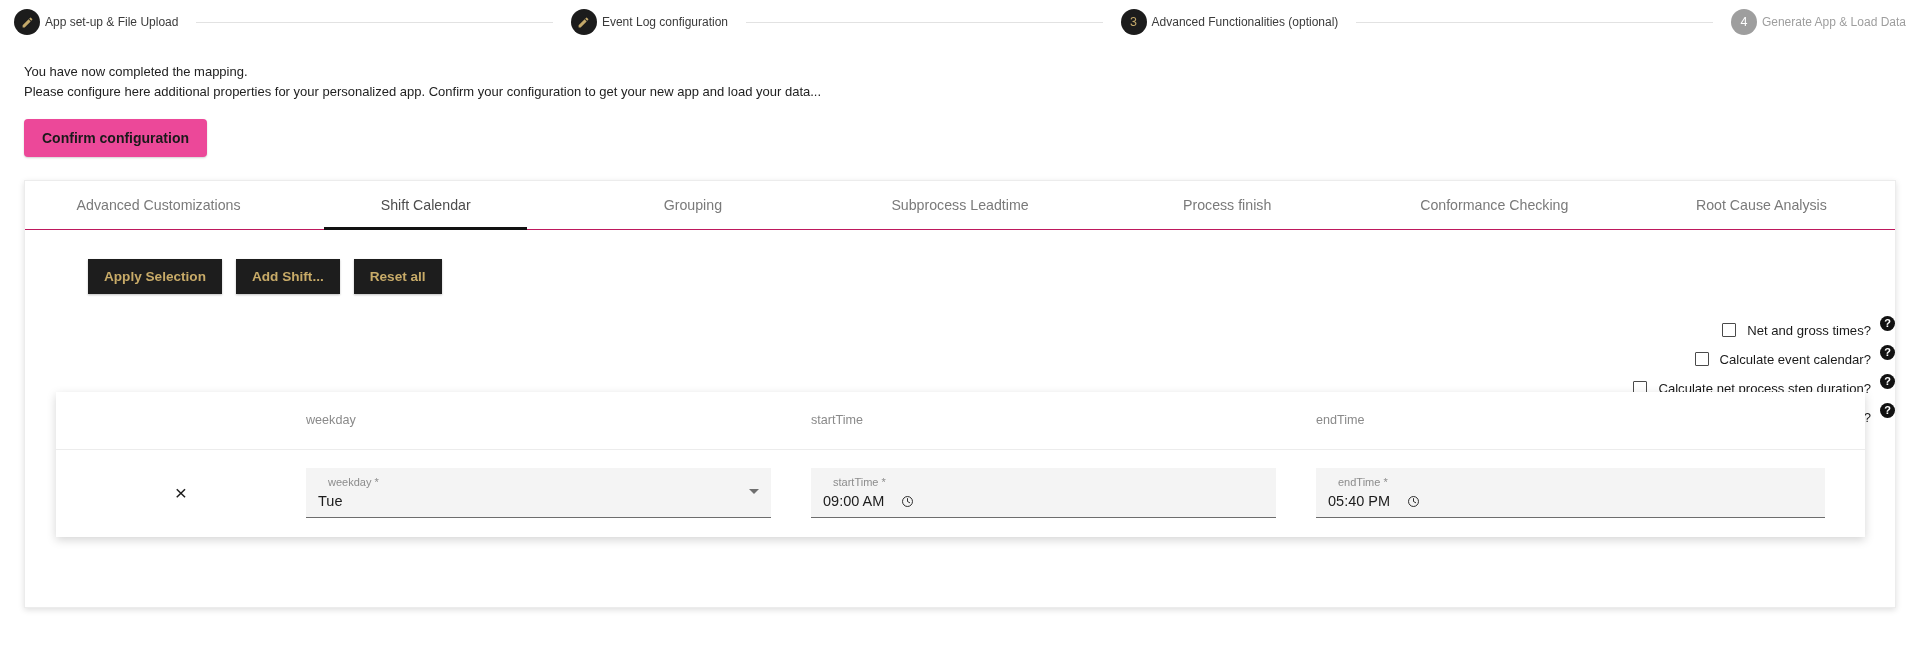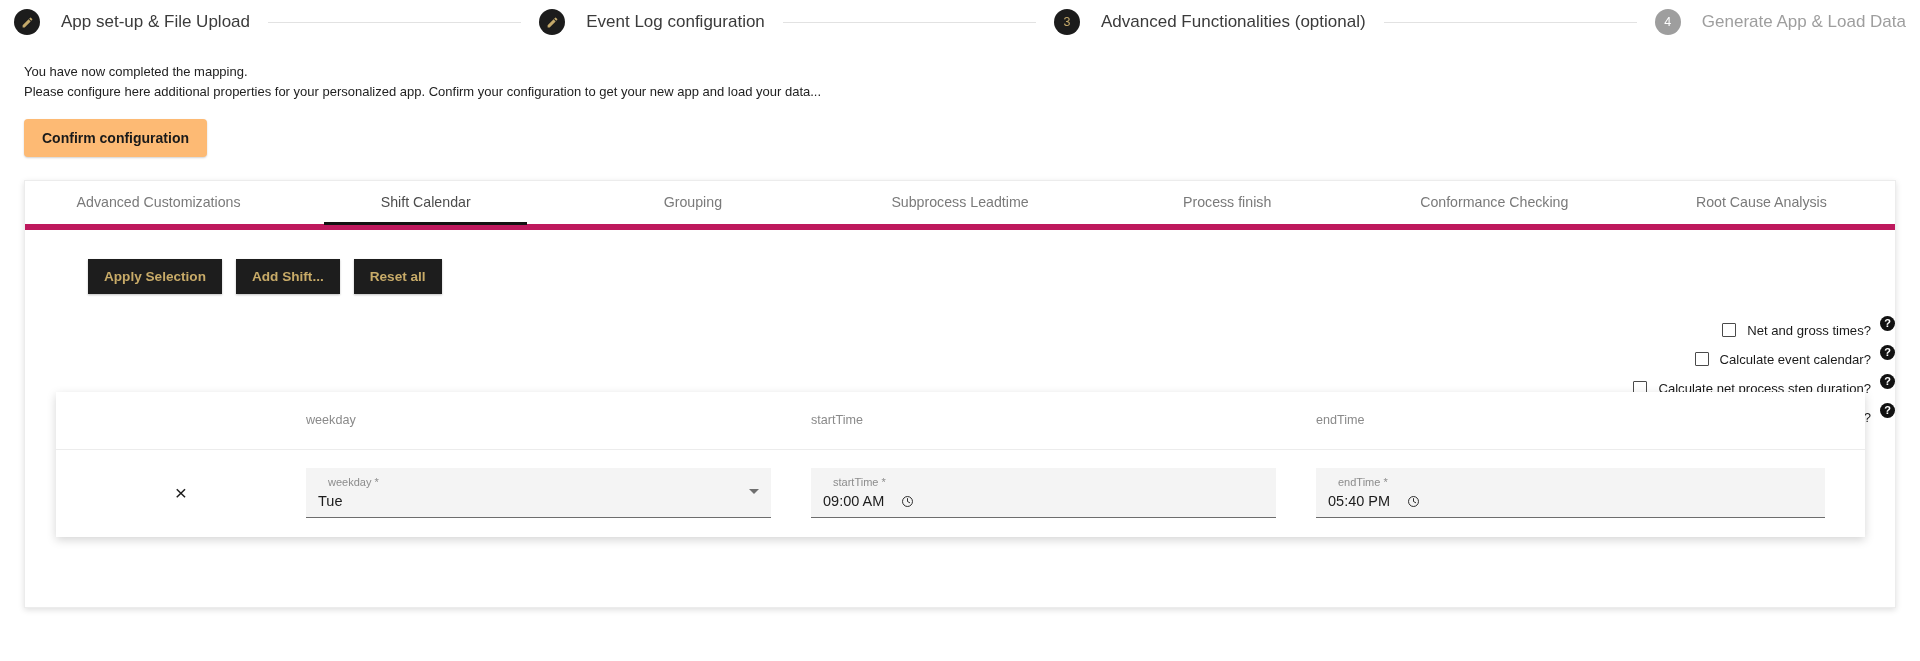--- a/index.html
+++ b/index.html
@@ -33,22 +33,22 @@
     display: flex;
     align-items: center;
     justify-content: center;
     flex: 0 0 26px;
     font-size: 12.5px;
   }
   .step-circle.done,
   .step-circle.active { background: #1c1c1c; color: #c4a96a; }
   .step-circle.pending { background: #9e9e9e; color: #ffffff; }
   .step-label {
-    margin-left: 21px;
-    font-size: 17px;
+    margin-left: 5px;
+    font-size: 12px;
     color: #3b3b3b;
   }
   .step.pending .step-label { color: #9e9e9e; }
   .step-line {
     flex: 1 1 auto;
     height: 1px;
     background: #e2e2e2;
     margin: 0 18px;
     min-width: 24px;
   }
@@ -58,21 +58,21 @@
   .intro {
     padding: 18px 24px 0 24px;
   }
   .intro p {
     font-size: 13px;
     color: #222;
     line-height: 1.52;
   }
   .confirm-btn {
     margin: 17px 0 0 24px;
-    background: #fdba74;
+    background: #ec4899;
     color: #1a1a1a;
     border: none;
     border-radius: 4px;
     font-family: "Liberation Sans", sans-serif;
     font-size: 14px;
     font-weight: bold;
     padding: 11px 18px;
     cursor: pointer;
     box-shadow: 0 1px 2px rgba(0,0,0,0.18);
   }
@@ -84,21 +84,21 @@
     background: #ffffff;
     border: 1px solid #ececec;
     box-shadow: 0 2px 6px rgba(0,0,0,0.13);
     height: 428px;
   }
 
   
   .tabs {
     display: flex;
     height: 49px;
-    border-bottom: 6px solid #be185d;
+    border-bottom: 1px solid #be185d;
     align-items: stretch;
     justify-content: space-between;
   }
   .tab {
     flex: 1 1 0;
     display: flex;
     align-items: center;
     justify-content: center;
     font-size: 14.2px;
     color: #7a7a7a;

